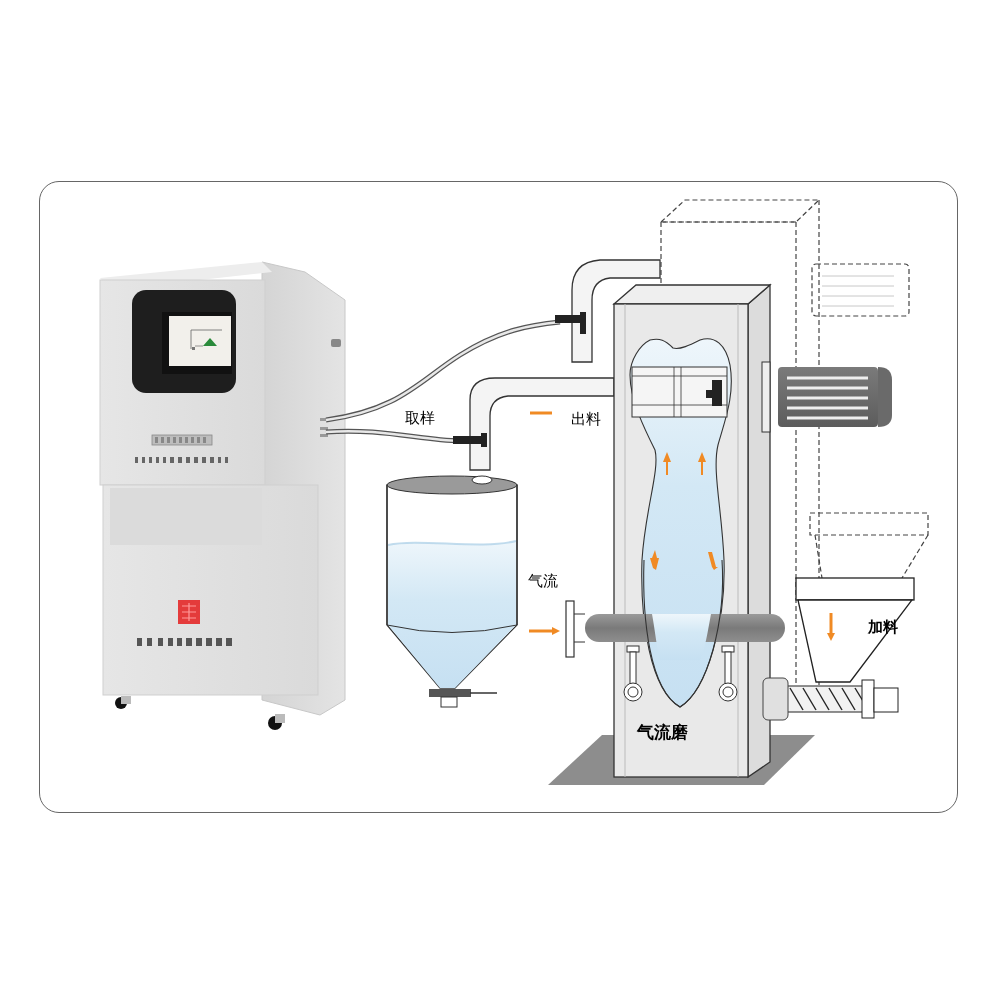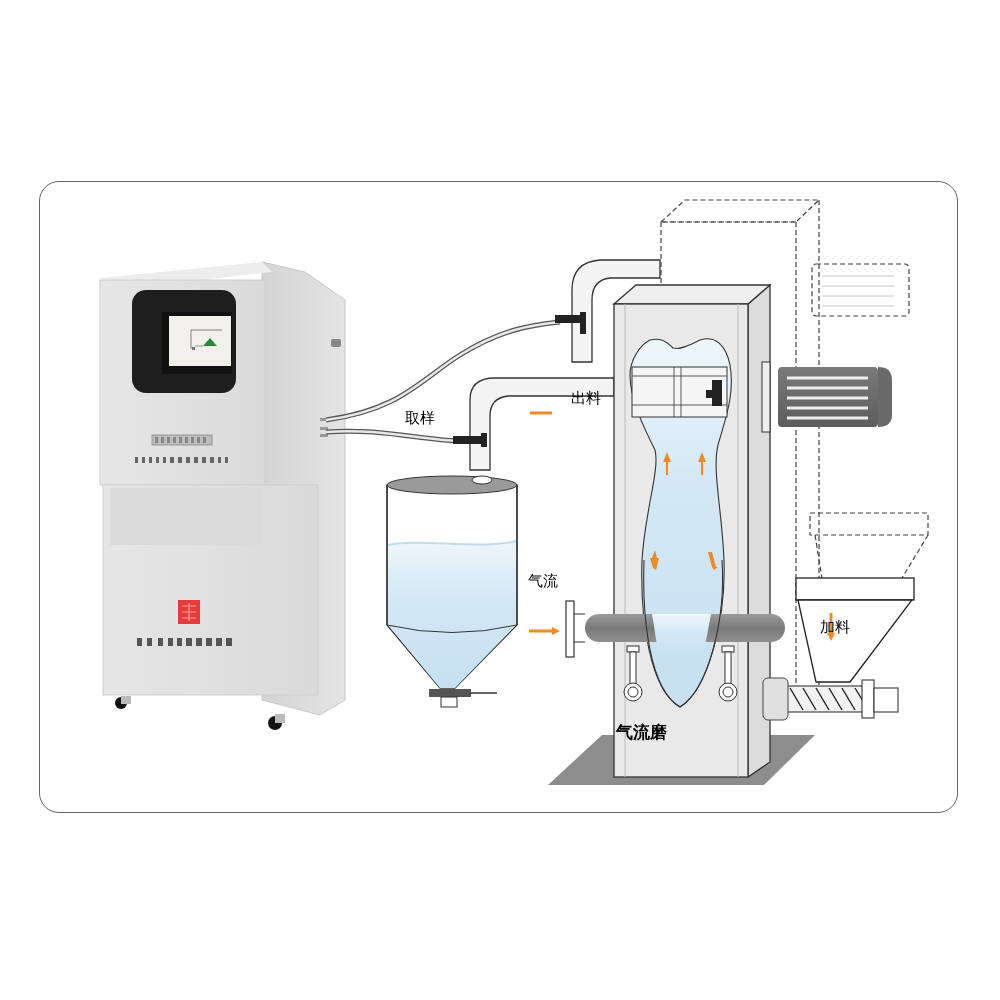--- a/index.html
+++ b/index.html
@@ -262,16 +262,16 @@
         <line x1="829" y1="688" x2="842" y2="710"></line>
       <line x1="842" y1="688" x2="855" y2="710"></line>
         <line x1="855" y1="688" x2="866" y2="706"></line>
     </g>
     <rect x="862" y="680" width="12" height="38" fill="#fff" stroke="#222"></rect>
     <rect x="874" y="688" width="24" height="24" fill="#fff" stroke="#222"></rect>
   </g>
 </svg>
 
 <div class="lbl" style="left:405px; top:411px;">取样</div>
-<div class="lbl" style="left:571px; top:391px;">出料</div>
+<div class="lbl" style="left:571px; top:412px;">出料</div>
 <div class="lbl" style="left:528px; top:574px;">气流</div>
-<div class="lbl lbl-big" style="left:616px; top:724px;">气流磨</div>
-<div class="lbl" style="left:820px; top:620px;">加料</div>
+<div class="lbl lbl-big" style="left:637px; top:724px;">气流磨</div>
+<div class="lbl" style="left:868px; top:620px;font-weight:bold;">加料</div>
 
 </body></html>

